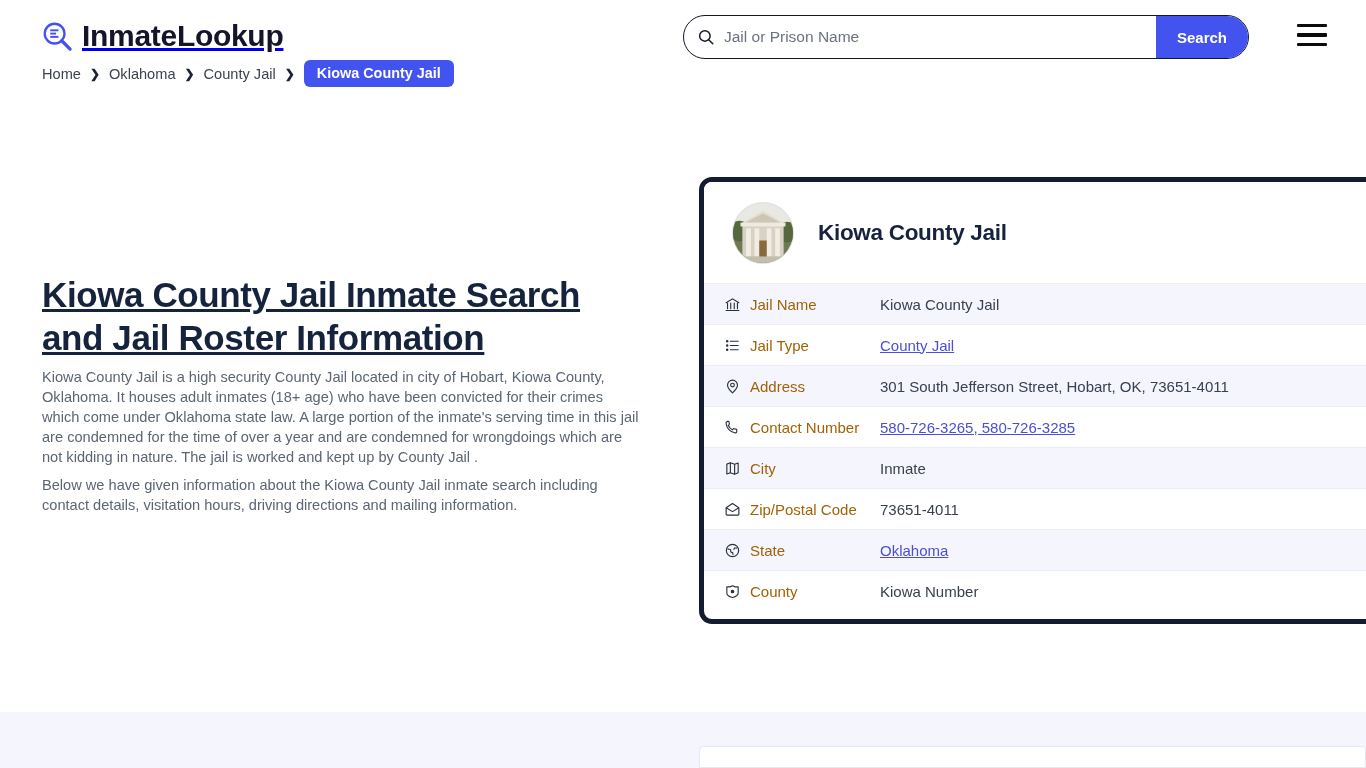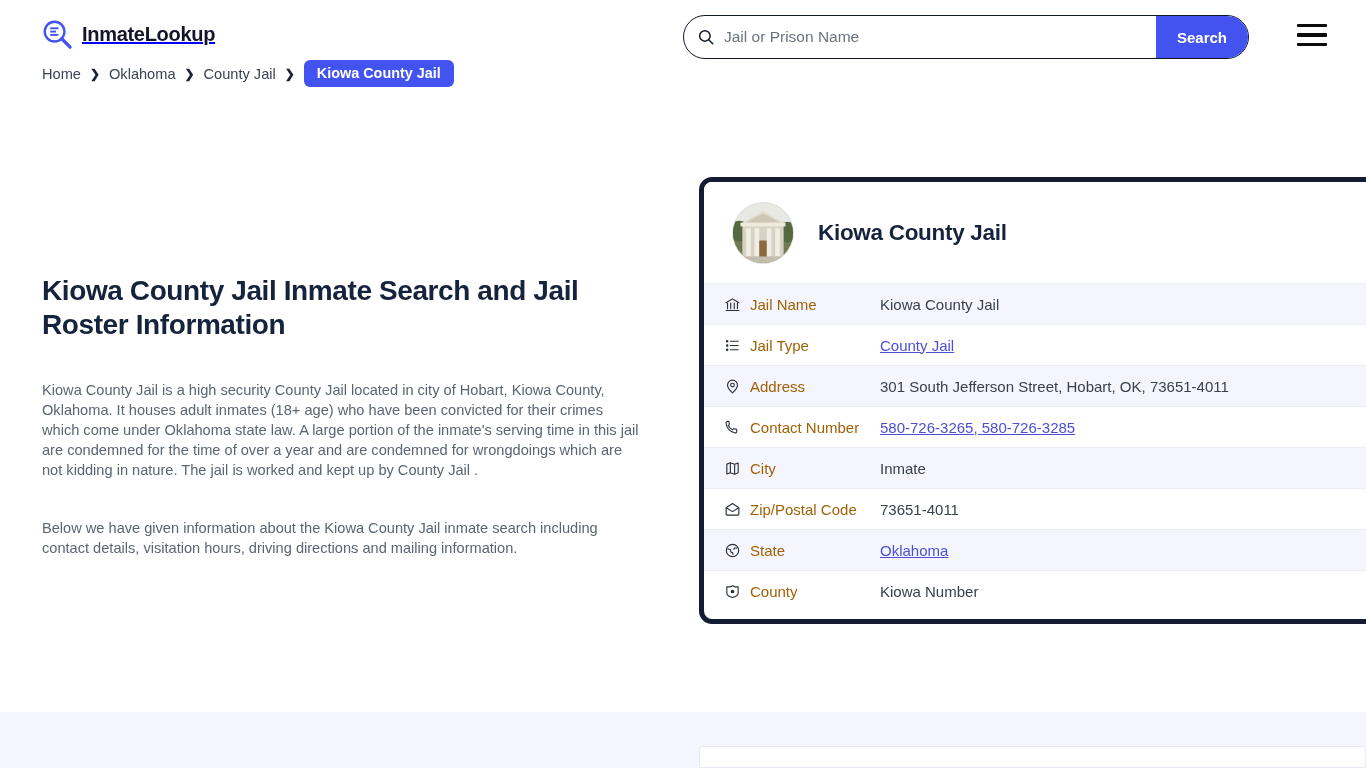--- a/index.html
+++ b/index.html
@@ -16,21 +16,21 @@
     position: absolute; top: 0; left: 0;
     width: 1366px; height: 74px;
     background: #ffffff;
   }
   .brand {
     position: absolute; left: 42px; top: 19px;
     display: flex; align-items: center; gap: 9px;
   }
   .brand-icon { width: 31px; height: 31px; display: block; }
   .brand-text {
-    font-size: 20px; font-weight: 700; color: #14142b;
+    font-size: 30px; font-weight: 700; color: #14142b;
     letter-spacing: -0.3px; white-space: nowrap;
   }
 
   .searchwrap {
     position: absolute; left: 683px; top: 15px;
     width: 566px; height: 44px;
     border: 1.6px solid #111827;
     border-radius: 22px;
     background: #fff;
     display: flex; align-items: center;
@@ -76,25 +76,25 @@
   .crumb-current {
     background: #4353f0; color: #ffffff;
     font-weight: 700; font-size: 14.4px;
     padding: 5px 13px 6px; border-radius: 6px;
     white-space: nowrap;
   }
 
   
   .left-col { position: absolute; left: 42px; top: 274px; width: 600px; }
   .page-title {
-    font-size: 28px; font-weight: 700; color: #16233d;
-    line-height: 1.22; letter-spacing: -0.4px; max-width: 560px;
+    font-size: 35px; font-weight: 700; color: #16233d;
+    line-height: 1.22; letter-spacing: -0.4px; max-width: 560px; text-decoration: underline;
   }
   .para {
-    margin-top: 38px;
+    margin-top: 8px;
     font-size: 14.6px; line-height: 20px; color: #5b6573;
     max-width: 597px;
   }
   .para2 { max-width: 580px; }
 
   
   .card {
     position: absolute; left: 699px; top: 177px;
     width: 760px; height: 447px;
     background: #ffffff;

